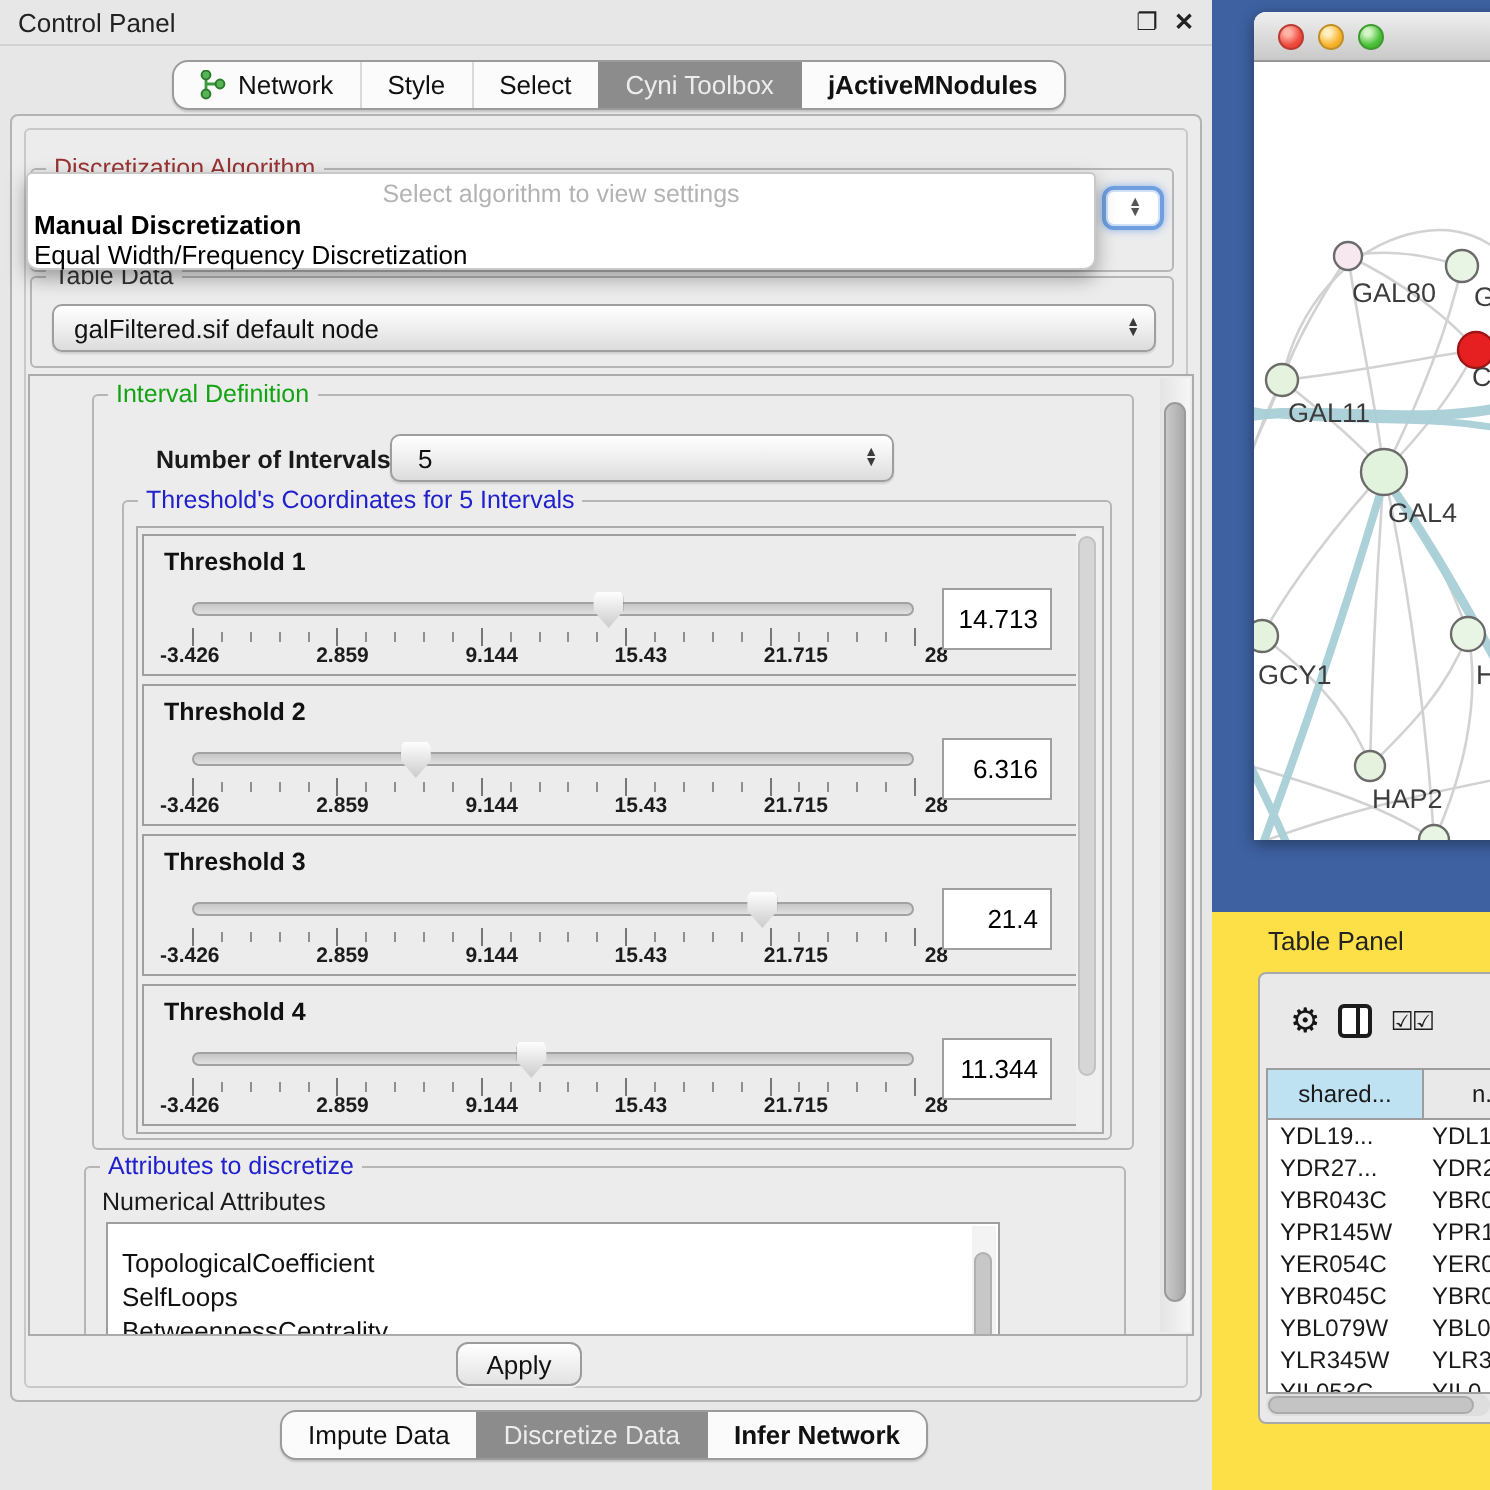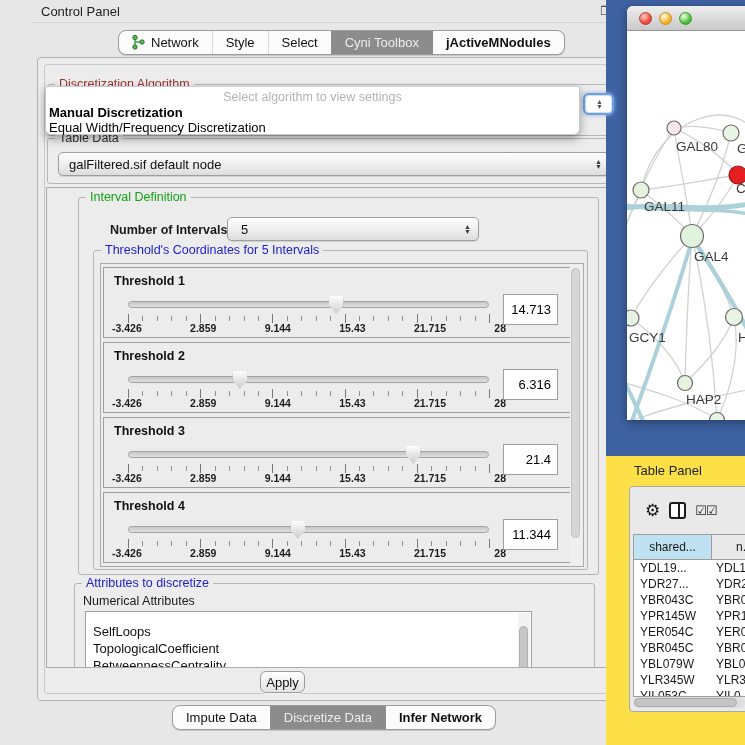--- a/index.html
+++ b/index.html
@@ -1,20 +1,20 @@
 <!DOCTYPE html>
 <html><head>
 <meta charset="utf-8">
 <style>
   * { box-sizing: border-box; margin:0; padding:0; }
   body { font-family:"Liberation Sans", sans-serif; }
   .screen { position:relative; width:745px; height:745px; overflow:hidden; background:#e7e7e7; font-size:13px; color:#1a1a1a; }
 
   
-  .control-panel { position:absolute; left:0; top:0; width:606px; height:745px; background:#e7e7e7;margin-left:32px; }
+  .control-panel { position:absolute; left:0; top:0; width:606px; height:745px; background:#e7e7e7; }
   .cp-titlebar { position:absolute; left:0; top:0; width:100%; height:23px; display:flex; align-items:center; padding:0 9px; border-bottom:1px solid #d2d2d2; }
   .cp-title { font-size:13px; color:#222; }
   .cp-title-btns { margin-left:auto; display:flex; gap:8px; align-items:center; }
   .cp-btn { font-size:12px; color:#222; cursor:default; line-height:1; }
   .cp-btn.close { font-weight:bold; }
 
   .seg-tabs { display:inline-flex; background:#fbfbfb; border:1px solid #9b9b9b; border-radius:8px; overflow:hidden; height:25px; box-shadow:0 1px 1px rgba(0,0,0,.15); }
   .seg-tabs .seg { display:flex; align-items:center; padding:0 13px; font-size:13px; color:#111; border-left:1px solid #d9d9d9; white-space:nowrap; }
   .seg-tabs .seg:first-child { border-left:none; }
   .seg-tabs .seg.selected { background:#8c8c8c; color:#ededed; border-left-color:#8c8c8c; }
@@ -69,21 +69,21 @@
   .ticks .major { position:absolute; top:0; left:0; width:100%; height:9px; background:repeating-linear-gradient(90deg,#777 0 1px,transparent 1px 72.2px); }
   .tick-labels { position:absolute; left:8px; top:54px; width:394px; display:flex; justify-content:space-between; font-size:10.5px; font-weight:bold; color:#1c1c1c; }
   .thr-value { position:absolute; right:13px; top:26px; width:55px; height:31px; background:#fff; border:1px solid #9f9f9f; font-size:13px; text-align:right; line-height:29px; padding-right:6px; color:#000; }
 
   
   .attr-list { position:absolute; left:10px; top:27px; width:447px; height:62px; background:#fff; border:1px solid #9f9f9f; overflow:hidden; padding-top:12px; }
   .attr-item { font-size:13px; color:#111; padding-left:7px; height:17px; line-height:15px; white-space:nowrap; }
   .attr-vsb { position:absolute; top:1px; right:1px; bottom:1px; width:12px; background:#f3f3f3; }
   .attr-vsb .thumb { position:absolute; top:13px; left:1px; width:9px; height:48px; border-radius:5px; background:#c7c7c7; border:1px solid #b0b0b0; }
 
-  .apply-btn { position:absolute; left:215px; top:606px; width:45px; height:22px; border:1px solid #9b9b9b; border-radius:6px; background:linear-gradient(#ffffff,#e2e2e2); box-shadow:0 1px 0 rgba(255,255,255,.8); font-size:13px; color:#111; display:flex; align-items:center; justify-content:center; }
+  .apply-btn { position:absolute; left:215px; top:606px; width:63px; height:22px; border:1px solid #9b9b9b; border-radius:6px; background:linear-gradient(#ffffff,#e2e2e2); box-shadow:0 1px 0 rgba(255,255,255,.8); font-size:13px; color:#111; display:flex; align-items:center; justify-content:center; }
 
   
   .desktop { position:absolute; left:606px; top:0; width:139px; height:456px; background:#3e61a1; }
   .net-window { position:absolute; left:21px; top:6px; width:132px; height:414px; border-radius:6px 6px 0 0; overflow:hidden; background:#fff; box-shadow:0 2px 8px rgba(0,0,0,.4); }
   .net-titlebar { height:25px; background:linear-gradient(#efefef,#c9c9c9); border-bottom:1px solid #979797; display:flex; align-items:center; padding-left:12px; gap:7px; }
   .tl-btn { width:13px; height:13px; border-radius:50%; }
   .tl-red { background:radial-gradient(circle at 35% 30%, #ffb3a6 15%, #ef4b40 60%, #d63a30); border:1px solid #b93a31; }
   .tl-yellow { background:radial-gradient(circle at 35% 30%, #ffeec0 15%, #f8b42d 60%, #e09c1f); border:1px solid #c08f26; }
   .tl-green { background:radial-gradient(circle at 35% 30%, #d3f4c4 15%, #4cc13a 60%, #36a527); border:1px solid #3f9a31; }
   .net-canvas { position:relative; width:100%; height:389px; background:#fff; }
@@ -274,22 +274,22 @@
                     <div class="thumb"></div>
                   </div>
               </div>
             </div>
           </div>
 
           <div class="group" style="left:27px; top:395px; width:521px; height:95px; background:#ececec;">
             <span class="group-title gt-blue">Attributes to discretize</span>
             <span style="position:absolute; left:8px; top:10px; font-weight:normal; font-size:12.5px;">Numerical Attributes</span>
             <div class="attr-list">
-              <div class="attr-item">SelfLoops</div>
-                <div class="attr-item">TopologicalCoefficient</div>
+              <div class="attr-item">TopologicalCoefficient</div>
+                <div class="attr-item">SelfLoops</div>
                 <div class="attr-item">BetweennessCentrality</div>
               <div class="attr-vsb">
                   <div class="thumb"></div>
                 </div>
             </div>
           </div>
 
           <div class="v-scrollbar">
               <div class="thumb" style="top:12px; height:450px;"></div>
             </div>

